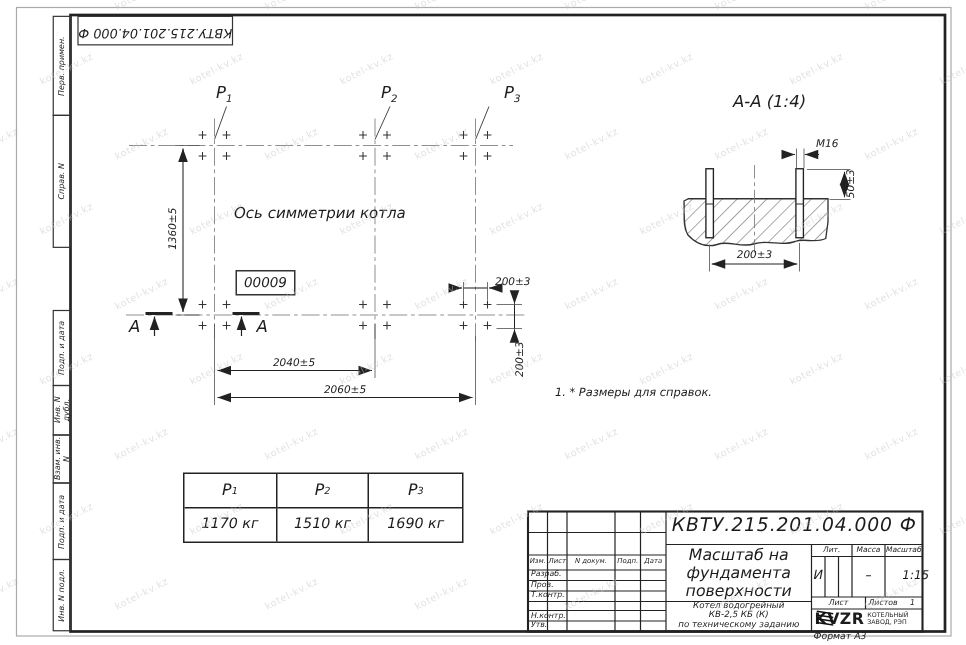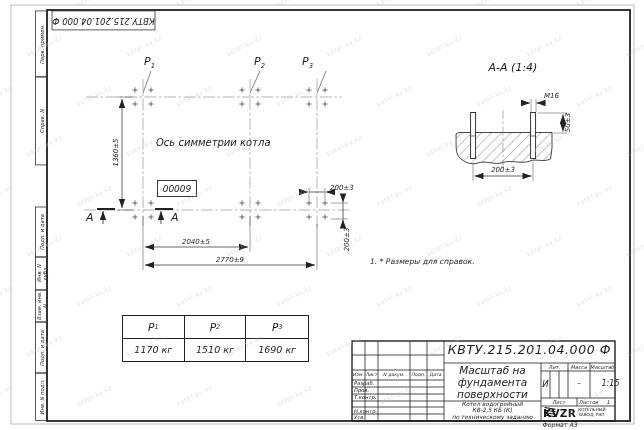--- a/index.html
+++ b/index.html
@@ -219,30 +219,30 @@
   <div class="vert z2" style="left:35.5px;top:10.9px;width:11.5px;height:66px;font-size:5.3px;">Перв. примен.</div>
   <div class="vert z2" style="left:35.5px;top:76.9px;width:11.5px;height:88px;font-size:5.3px;">Справ. N</div>
   <div class="vert z2" style="left:35.5px;top:207px;width:11.5px;height:50px;font-size:5.3px;">Подп. и дата</div>
   <div class="vert z2" style="left:35.5px;top:257px;width:11.5px;height:33px;font-size:5.3px;">Инв. N дубл.</div>
   <div class="vert z2" style="left:35.5px;top:290px;width:11.5px;height:32px;font-size:5.3px;">Взам. инв. N</div>
   <div class="vert z2" style="left:35.5px;top:322px;width:11.5px;height:51px;font-size:5.3px;">Подп. и дата</div>
   <div class="vert z2" style="left:35.5px;top:373px;width:11.5px;height:47.5px;font-size:5.3px;">Инв. N подл.</div>
 
   <div class="t z2" style="left:144px;top:56px;font-size:11px;"><span>P</span><sub>1</sub></div>
   <div class="t z2" style="left:254px;top:56px;font-size:11px;"><span>P</span><sub>2</sub></div>
-  <div class="t z2" style="left:302px;top:56px;font-size:11px;"><span>P</span><sub>3</sub></div>
+  <div class="t z2" style="left:336px;top:56px;font-size:11px;"><span>P</span><sub>3</sub></div>
   <div class="t z2" style="left:156px;top:138px;font-size:10px;">Ось симметрии котла</div>
   <div class="levelbox z2">
       <span>00009</span>
     </div>
   <div class="t z2" style="left:86px;top:212px;font-size:11px;">А</div>
   <div class="t z2" style="left:171px;top:212px;font-size:11px;">А</div>
   <div class="t c rot90 z2" style="left:97px;top:149px;width:38px;font-size:7px;">1360±5</div>
   <div class="t c z2" style="left:178px;top:239px;width:36px;font-size:7px;">2040±5</div>
-  <div class="t c z2" style="left:212px;top:257px;width:36px;font-size:7px;">2770±9</div>
+  <div class="t c z2" style="left:212px;top:257px;width:36px;font-size:7px;">2060±5</div>
   <div class="t z2" style="left:330px;top:184.5px;font-size:7px;">200±3</div>
   <div class="t c rot90 z2" style="left:329px;top:236px;width:36px;font-size:7px;">200±3</div>
 
   <div class="t c z2" style="left:482px;top:62px;width:62px;font-size:11px;">А-А (1:4)</div>
   <div class="t z2" style="left:544px;top:93px;font-size:7px;">М16</div>
   <div class="t c rot90 z2" style="left:551px;top:119px;width:34px;font-size:7px;">50±3</div>
   <div class="t c z2" style="left:488px;top:167px;width:30px;font-size:7px;">200±3</div>
 
   <div class="notes z2">
     <p>1. * Размеры для справок.</p>

